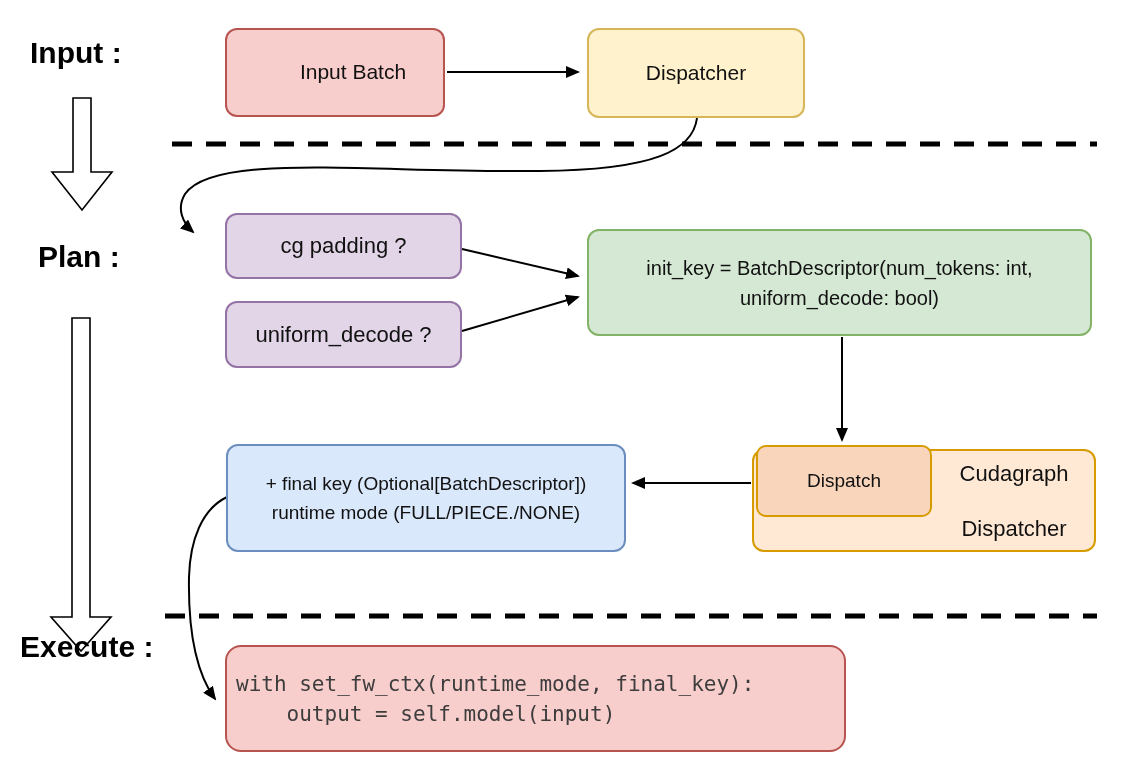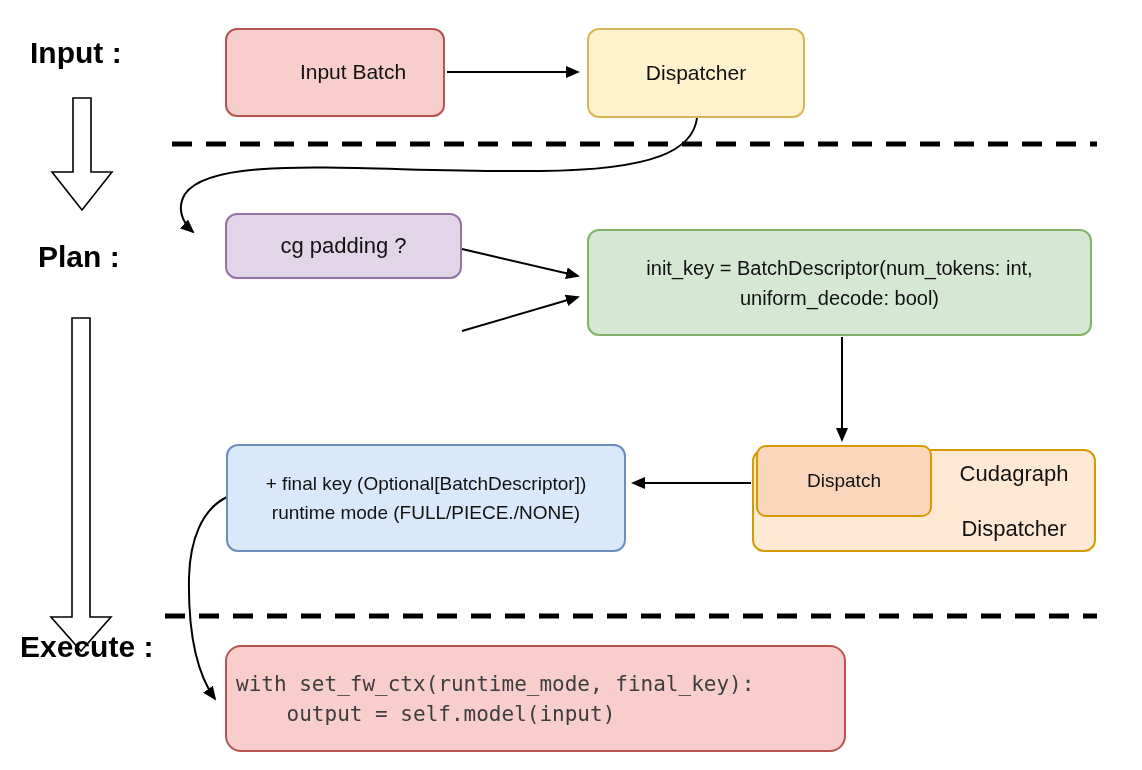--- a/index.html
+++ b/index.html
@@ -70,20 +70,23 @@
   </div>
 
   <div class="node n-preprocess">
     <span>Dispatcher</span>
   </div>
 
   <div class="node n-cg-padding">
     <span>cg padding ?</span>
   </div>
 
+  <div class="node n-uniform-decode">
+    <span>uniform_decode ?</span>
+  </div>
 
   <div class="node n-init-key">
     <span>init_key = BatchDescriptor(num_tokens: int,</span>
     <span>uniform_decode: bool)</span>
   </div>
 
   <div class="node n-runtime">
     <span>+ final key (Optional[BatchDescriptor])</span>
     <span>runtime mode (FULL/PIECE./NONE)</span>
   </div>

